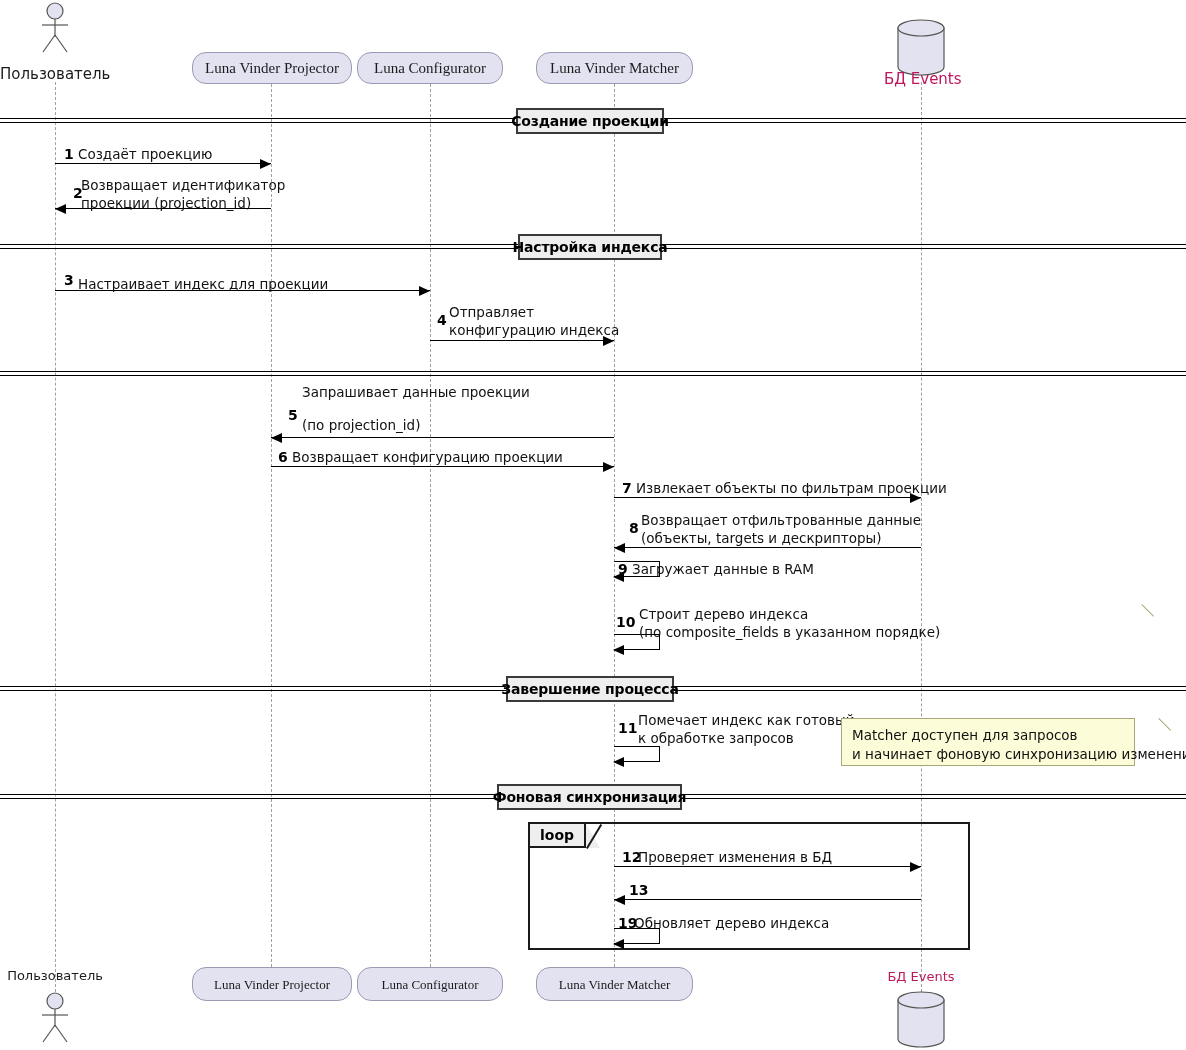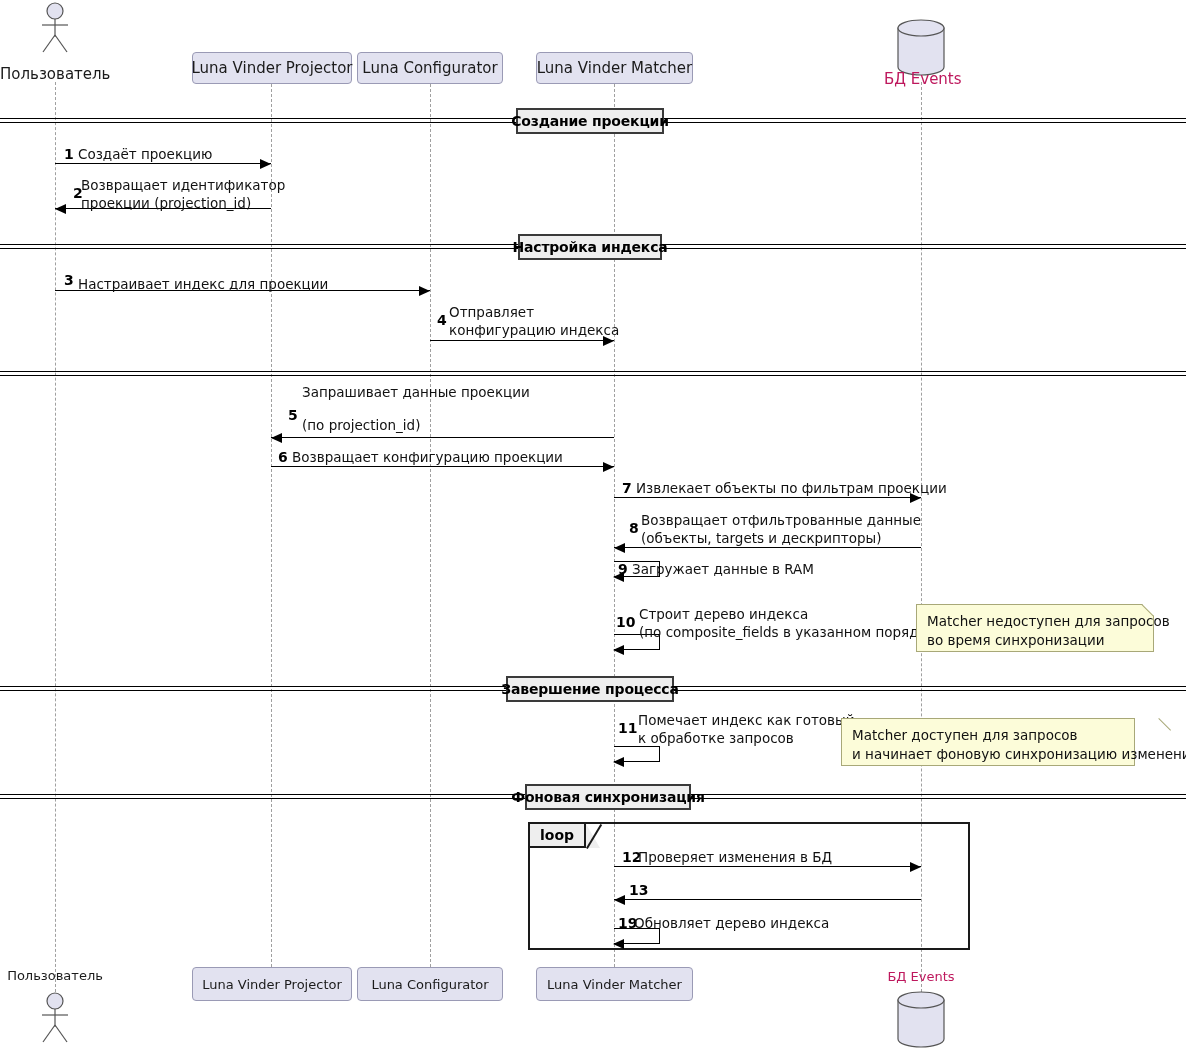--- a/index.html
+++ b/index.html
@@ -24,29 +24,30 @@
   .lifeline {
     position: absolute;
     width: 0;
     border-left: 1px dashed #a0a0a0;
   }
   .pbox {
     position: absolute;
     box-sizing: border-box;
     background: #e2e2f0;
     border: 1px solid #9a9ab5;
-    border-radius: 4px;
+    border-radius: 14px;
     text-align: center;
     font-size: 15px;
     color: #1b1b1b;
     line-height: 1;
     display: flex;
     align-items: center;
     justify-content: center;
     white-space: nowrap;
+    font-family: Liberation Serif, serif;
   }
   .pbox.small { font-size: 13px; }
   .actor-label {
     position: absolute;
     font-size: 15px;
     white-space: nowrap;
     color: #1b1b1b;
   }
   .actor-label.small { font-size: 13px; }
   .db-label {
@@ -229,21 +230,21 @@
       <ellipse cx="24" cy="8" rx="23" ry="8" fill="#e2e2f0" stroke="#555" stroke-width="1.2"></ellipse>
     </svg>
     <div class="divider-line" style="top:118px;"></div>
     <div class="divider-box" style="left:516px; top:108px; width:148px;">Создание проекции</div>
     <div class="divider-line" style="top:244px;"></div>
     <div class="divider-box" style="left:518px; top:234px; width:144px;">Настройка индекса</div>
     <div class="divider-line" style="top:371px;"></div>
     <div class="divider-line" style="top:686px;"></div>
     <div class="divider-box" style="left:506px; top:676px; width:168px;">Завершение процесса</div>
     <div class="divider-line" style="top:794px;"></div>
-    <div class="divider-box" style="left:525px; top:784px; width:166px;">Фоновая синхронизация</div>
+    <div class="divider-box" style="left:497px; top:784px; width:185px;">Фоновая синхронизация</div>
     <div class="frame" style="left:528px; top:822px; width:442px; height:128px;"></div>
     <div class="frame-tab" style="left:530px; top:824px; width:56px;">loop</div>
     <div class="frame-tab-cut" style="left:586px; top:824px;"></div>
     <div class="frame-tab-cut-line" style="left:586px; top:848px;"></div>
     <div style="position:absolute;left:0;top:0;"></div>
     <div class="msg-line" style="left:55px; top:163px; width:216px;"></div>
     <div class="arrow-r" style="left:260px; top:158.5px;"></div>
     <div class="msg-num" style="left:64px; top:146px;">1</div>
     <div class="msg-text" style="left:78px; top:146px;">Создаёт проекцию</div>
     <div style="position:absolute;left:0;top:0;"></div>
@@ -309,24 +310,20 @@
     <div class="msg-text" style="left:638px; top:849px;">Проверяет изменения в БД</div>
     <div style="position:absolute;left:0;top:0;"></div>
     <div class="msg-line" style="left:614px; top:899px; width:307px;"></div>
     <div class="arrow-l" style="left:614px; top:894.5px;"></div>
     <div class="msg-num" style="left:629px; top:882px;">13</div>
     <div style="position:absolute;left:0;top:0;"></div>
     <div class="self-box" style="left:614px; top:928px; width:46px; height:16px;"></div>
     <div class="arrow-l" style="left:613px; top:939px;"></div>
     <div class="msg-num" style="left:618px; top:915px;">19</div>
     <div class="msg-text" style="left:634px; top:915px;">Обновляет дерево индекса</div>
-    <div class="note" style="left:916px; top:604px; width:238px; height:48px;">
-      <div>Matcher недоступен для запросов</div>
-      <div>во время синхронизации</div>
-    </div>
     <div class="note-fold" style="left:1142px; top:604px;"></div>
     <div class="note-fold-line" style="left:1142px; top:604px;"></div>
     <div class="note" style="left:841px; top:718px; width:294px; height:48px;">
       <div>Matcher доступен для запросов</div>
       <div>и начинает фоновую синхронизацию изменений</div>
     </div>
     <div class="note-fold" style="left:1159px; top:718px;"></div>
     <div class="note-fold-line" style="left:1159px; top:718px;"></div>
   </div>
 

